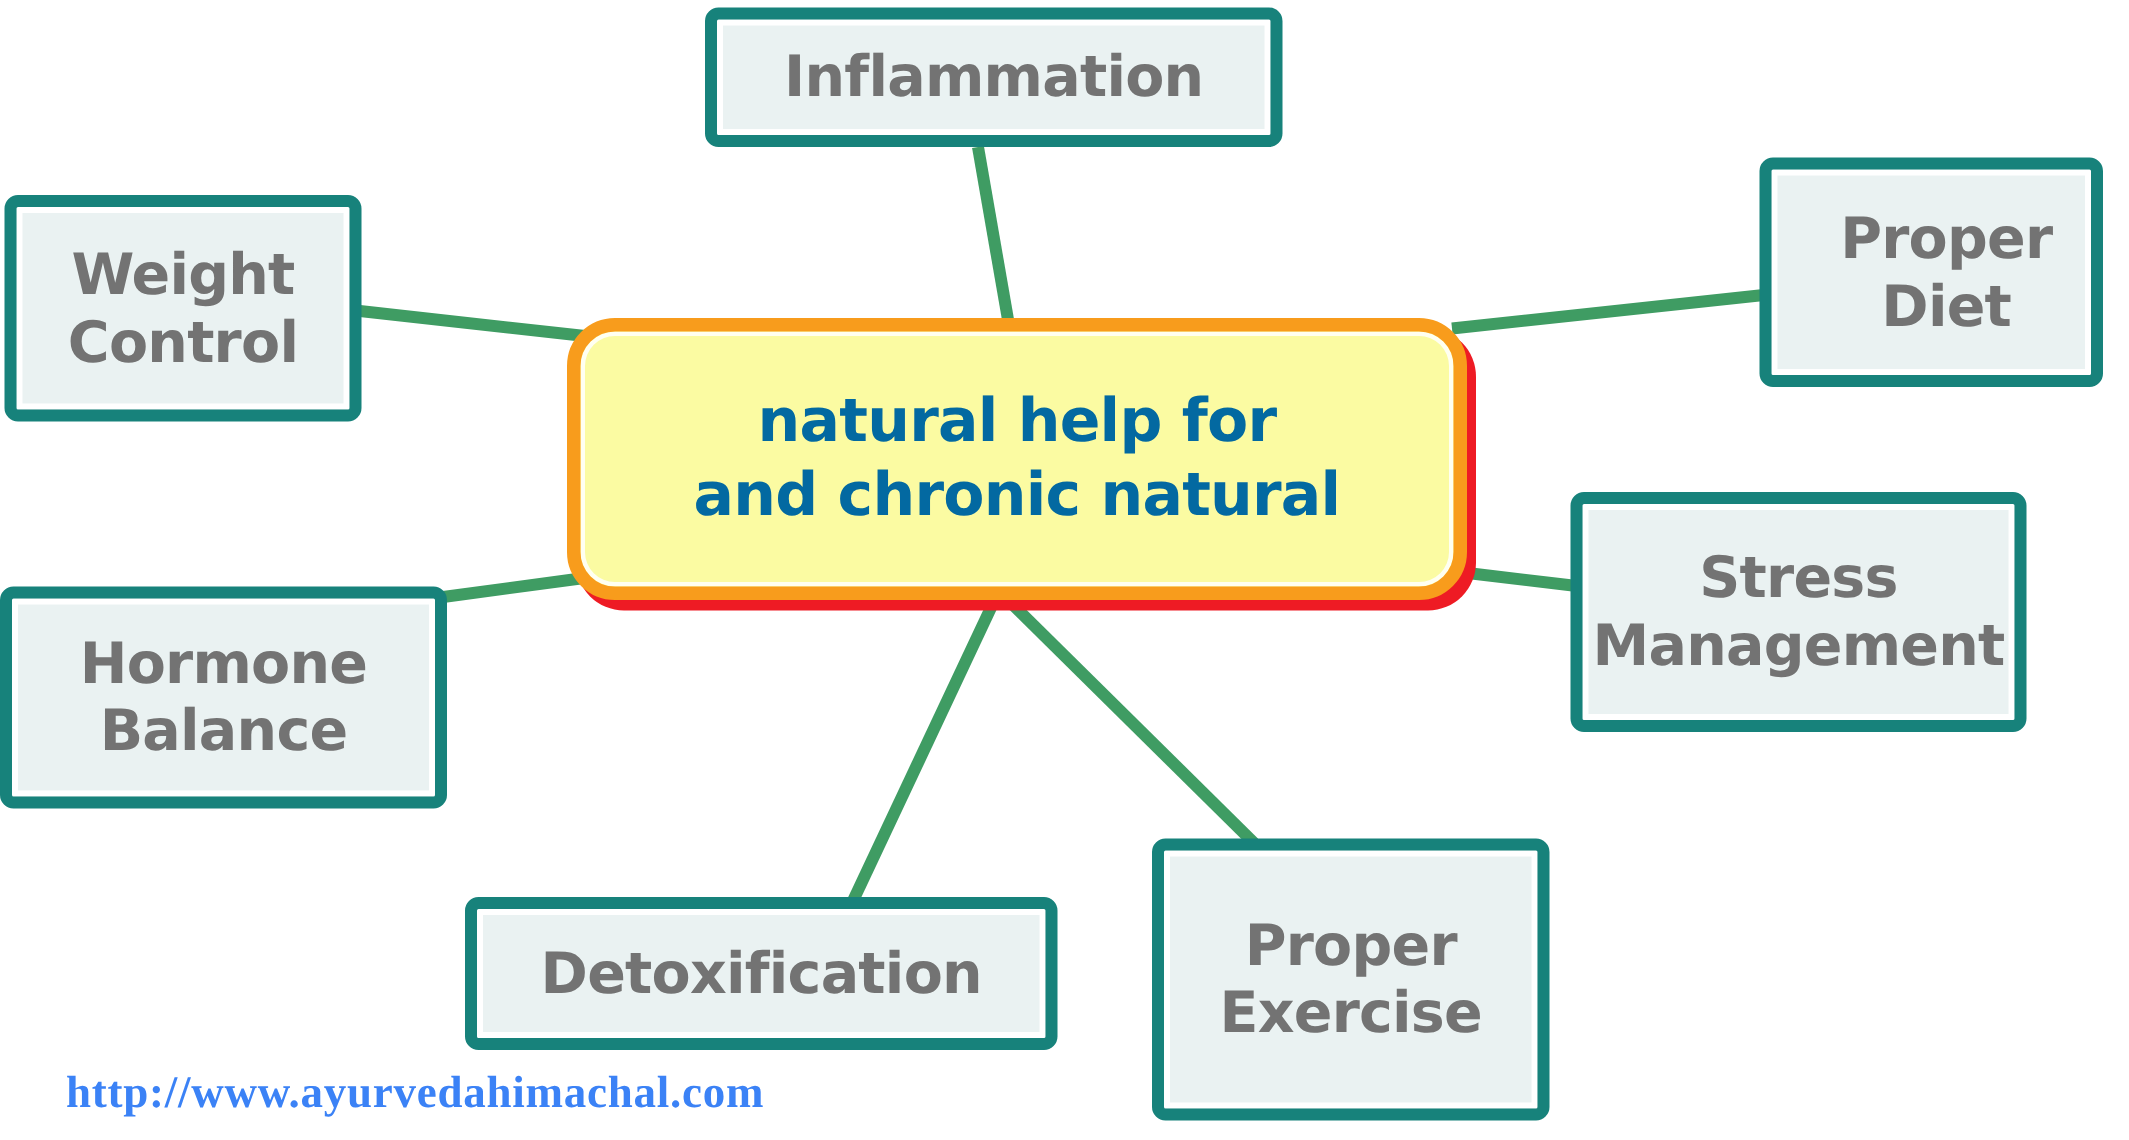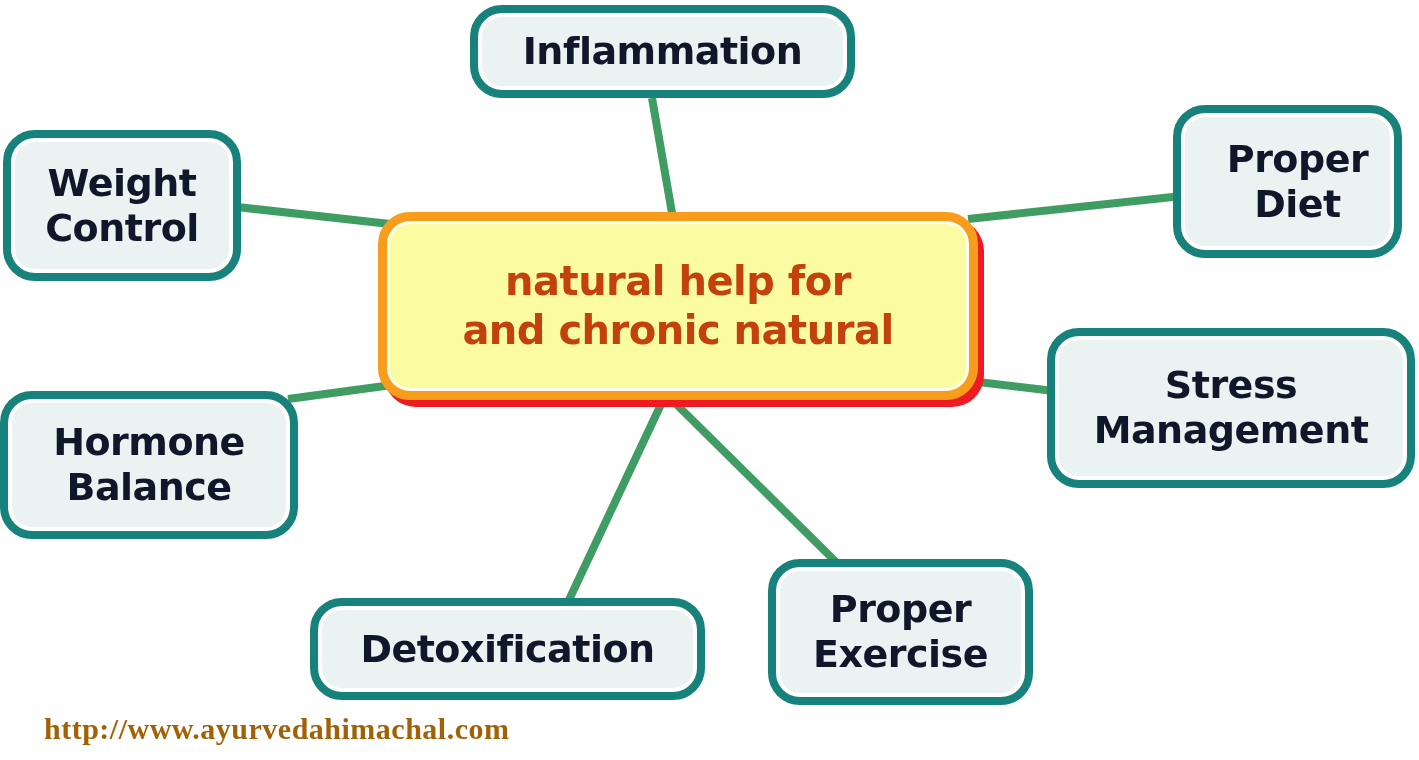--- a/index.html
+++ b/index.html
@@ -27,67 +27,67 @@
 
   .node {
     position: absolute;
     z-index: 2;
     display: flex;
     align-items: center;
     justify-content: center;
     text-align: center;
     background: #EAF2F2;
     border: 8px solid #17827B;
-    border-radius: 32px;
+    border-radius: 9px;
     box-shadow: inset 0 0 0 4px #ffffff;
-    color: #0f172a;
+    color: #737373;
     font-weight: bold;
     font-size: 38px;
     line-height: 1.18;
     letter-spacing: -0.5px;
   }
 
   .center-node {
     position: absolute;
     z-index: 2;
     left: 378px; top: 212px;
     width: 600px; height: 188px;
     display: flex;
     flex-direction: column;
     align-items: center;
     justify-content: center;
     background: #FBFBA2;
     border: 9px solid #F89C1C;
     border-radius: 32px;
     box-shadow: 6px 7px 0 0 #EE1B24, inset 0 0 0 3px rgba(255,255,255,0.85);
-    color: #c2410c;
+    color: #0369a1;
     font-weight: bold;
     font-size: 40px;
     line-height: 1.22;
     letter-spacing: -0.5px;
     text-align: center;
   }
   .center-node span { display: block; white-space: nowrap; }
 
   #node-inflammation      { left: 470px;  top: 5px;   width: 385px; height: 93px;  }
   #node-weight-control    { left: 3px;    top: 130px; width: 238px; height: 151px; }
   #node-proper-diet       { left: 1173px; top: 105px; width: 229px; height: 153px; padding-left: 20px; }
   #node-hormone-balance   { left: 0px;    top: 355px; width: 298px; height: 148px; margin-top: 36px; }
-  #node-stress-management { left: 1047px; top: 328px; width: 368px; height: 160px; }
+  #node-stress-management { left: 1047px; top: 328px; width: 304px; height: 160px; }
   #node-detoxification    { left: 310px;  top: 598px; width: 395px; height: 102px; align-items: center; }
-  #node-proper-exercise   { left: 768px;  top: 559px; width: 265px; height: 146px; }
+  #node-proper-exercise   { left: 768px;  top: 559px; width: 265px; height: 188px; }
 
   .footer-url {
     position: absolute;
     left: 44px; top: 712px;
     z-index: 2;
     font-family: "Liberation Serif", "DejaVu Serif", serif;
     font-weight: bold;
     font-size: 30px;
-    color: #a16207;
+    color: #3b82f6;
     letter-spacing: 0.5px;
   }
 </style>
 </head>
 <body>
 
 <div class="canvas">
 
   <svg class="connectors" viewBox="0 0 1419 760" xmlns="http://www.w3.org/2000/svg">
     <line x1="652" y1="98" x2="672" y2="213" stroke="#3F9C63" stroke-width="8"></line>

